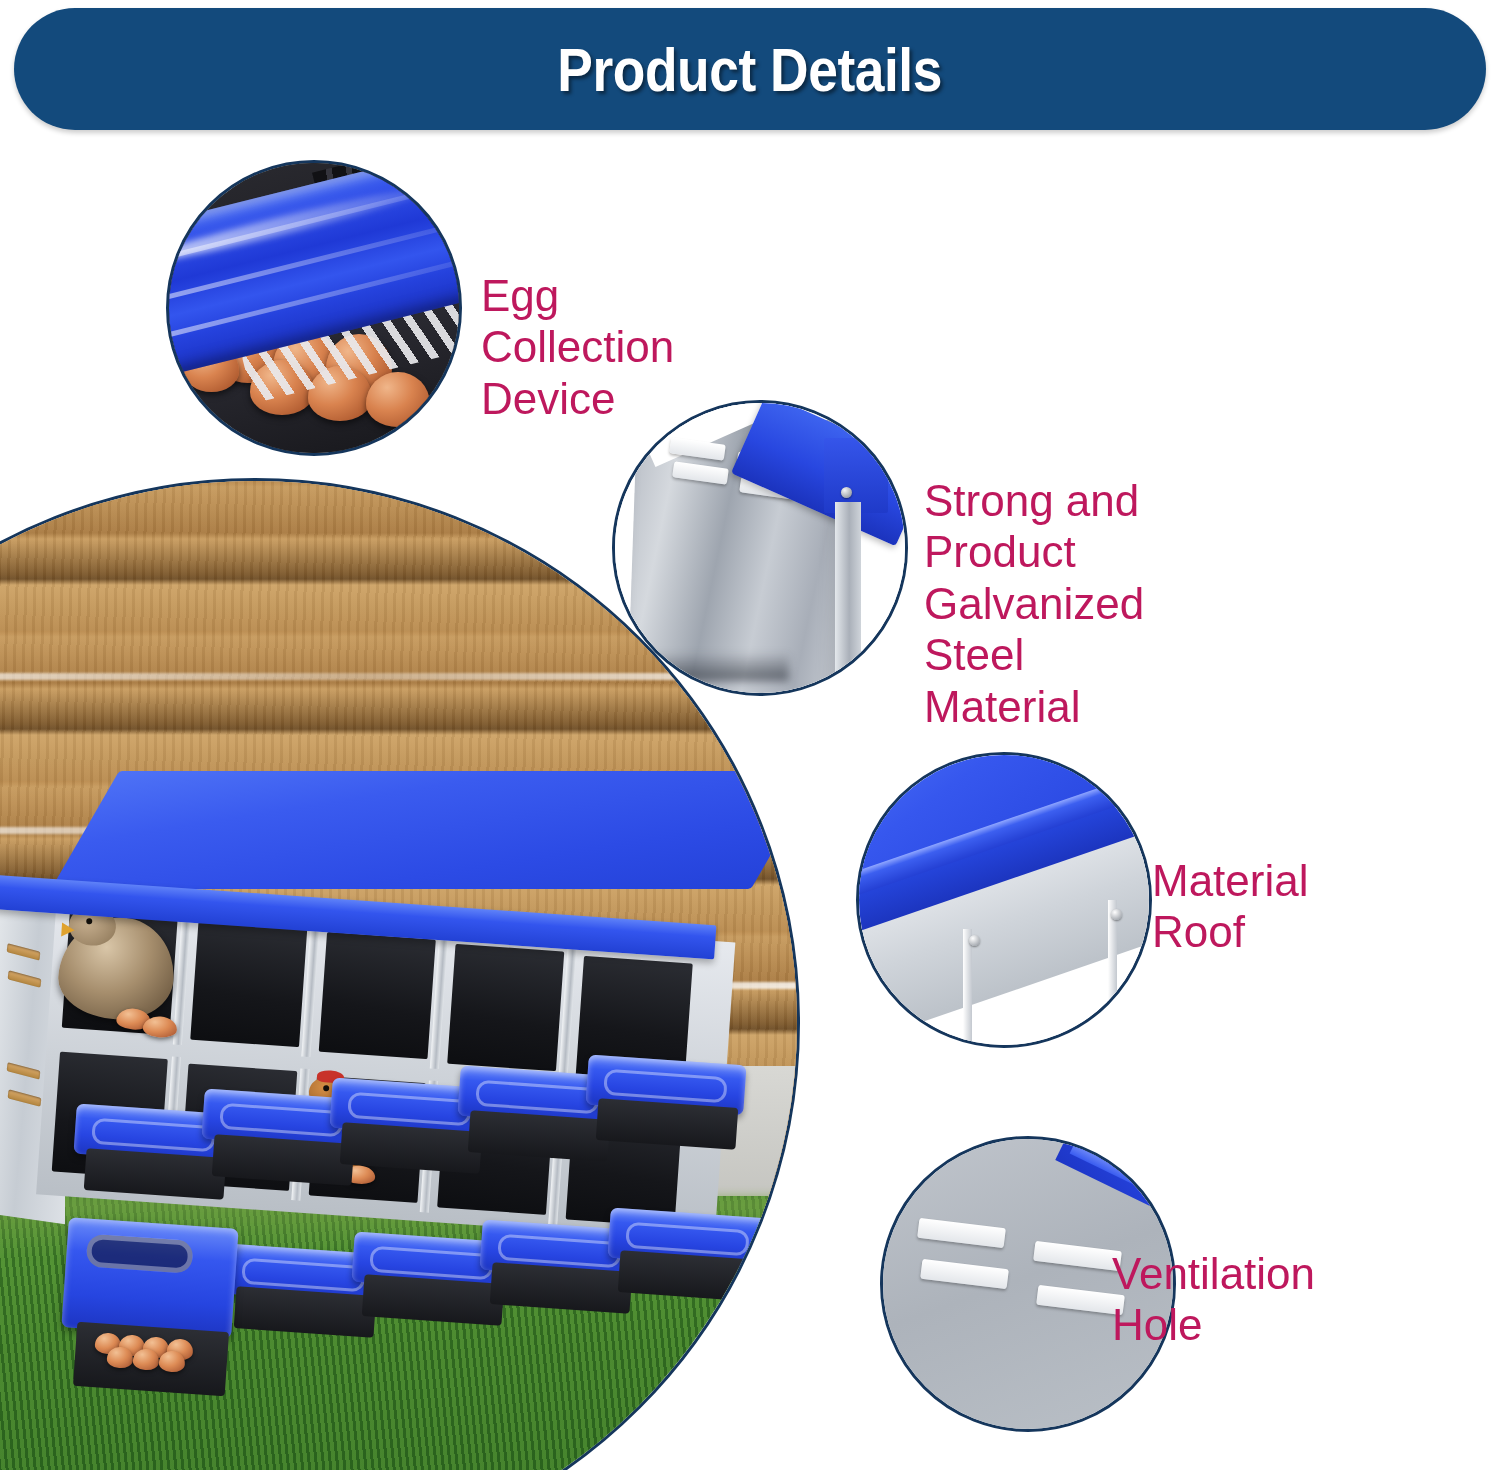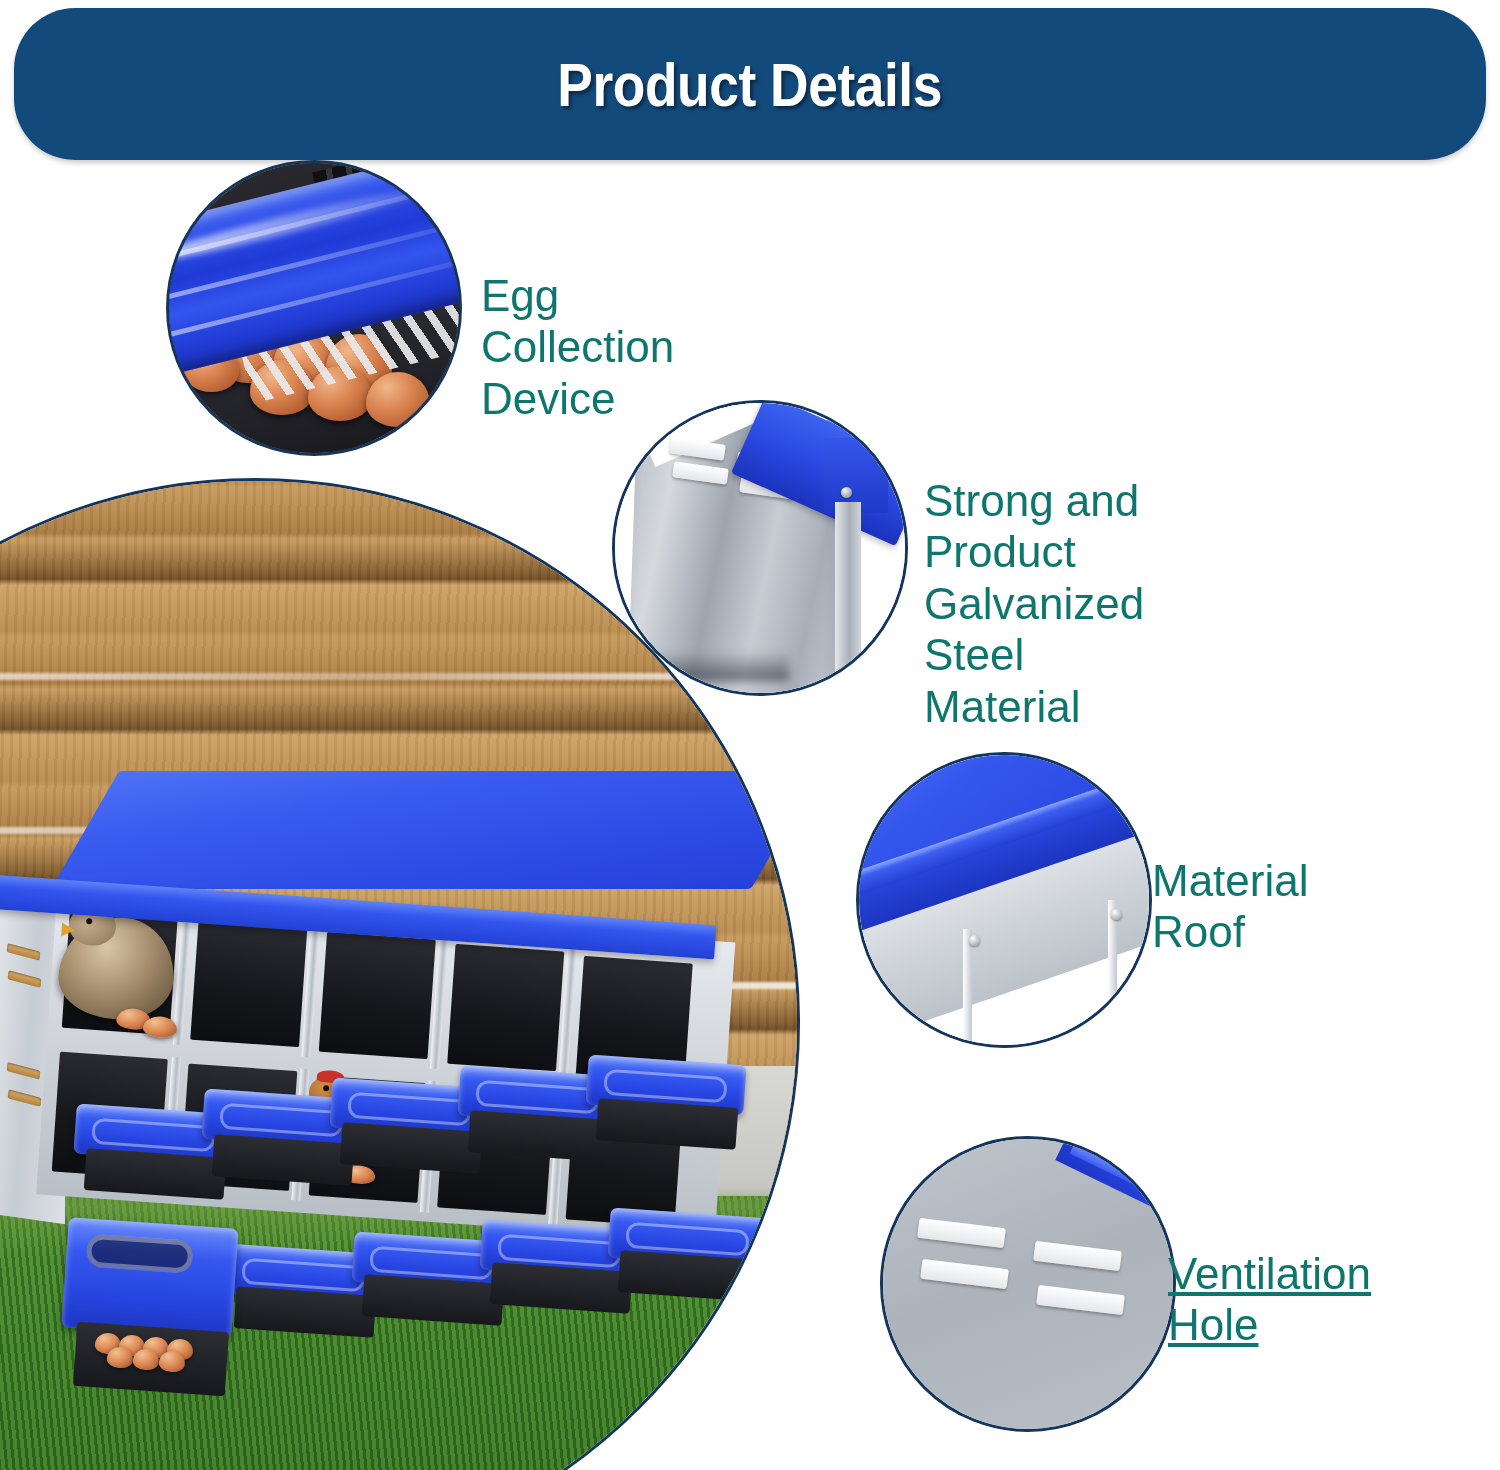--- a/index.html
+++ b/index.html
@@ -12,21 +12,21 @@
     overflow: hidden;
     position: relative;
   }
 
   
   #header-banner {
     position: absolute;
     left: 14px;
     top: 8px;
     width: 1472px;
-    height: 152px;
+    height: 122px;
     background: #134a7c;
     border-radius: 61px;
     display: flex;
     align-items: center;
     justify-content: center;
     box-shadow: 0 3px 5px rgba(0,0,0,0.20);
   }
   #header-title {
     color: #ffffff;
     font-size: 62px;
@@ -42,21 +42,21 @@
   .callout { position: absolute; }
   .callout-circle {
     position: absolute;
     border-radius: 50%;
     border: 3px solid #15365c;
     overflow: hidden;
     background: #ffffff;
   }
   .callout-label {
     position: absolute;
-    color: #0f766e;
+    color: #be185d;
     font-size: 44px;
     line-height: 1.17;
     font-family: "Liberation Sans", sans-serif;
     white-space: pre-line;
   }
 
   
   #callout-egg-circle {
     left: 166px; top: 160px; width: 296px; height: 296px;
   }
@@ -379,21 +379,21 @@
     position: absolute;
     border: 5px solid rgba(255,255,255,0.35);
     border-radius: 16px;
     background: rgba(10,10,30,0.55);
   }
 
   
   #label-egg    { left: 481px; top: 270px; }
   #label-steel  { left: 924px; top: 475px; }
   #label-roof   { left: 1152px; top: 855px; }
-  #label-vent   { left: 1168px; top: 1248px; text-decoration: underline; }
+  #label-vent   { left: 1112px; top: 1248px; }
 </style>
 </head>
 <body>
 
 <div id="header-banner">
   <div id="header-title">Product Details</div>
 </div>
 
 <div class="callout">
   <div id="callout-egg-circle" class="callout-circle">

